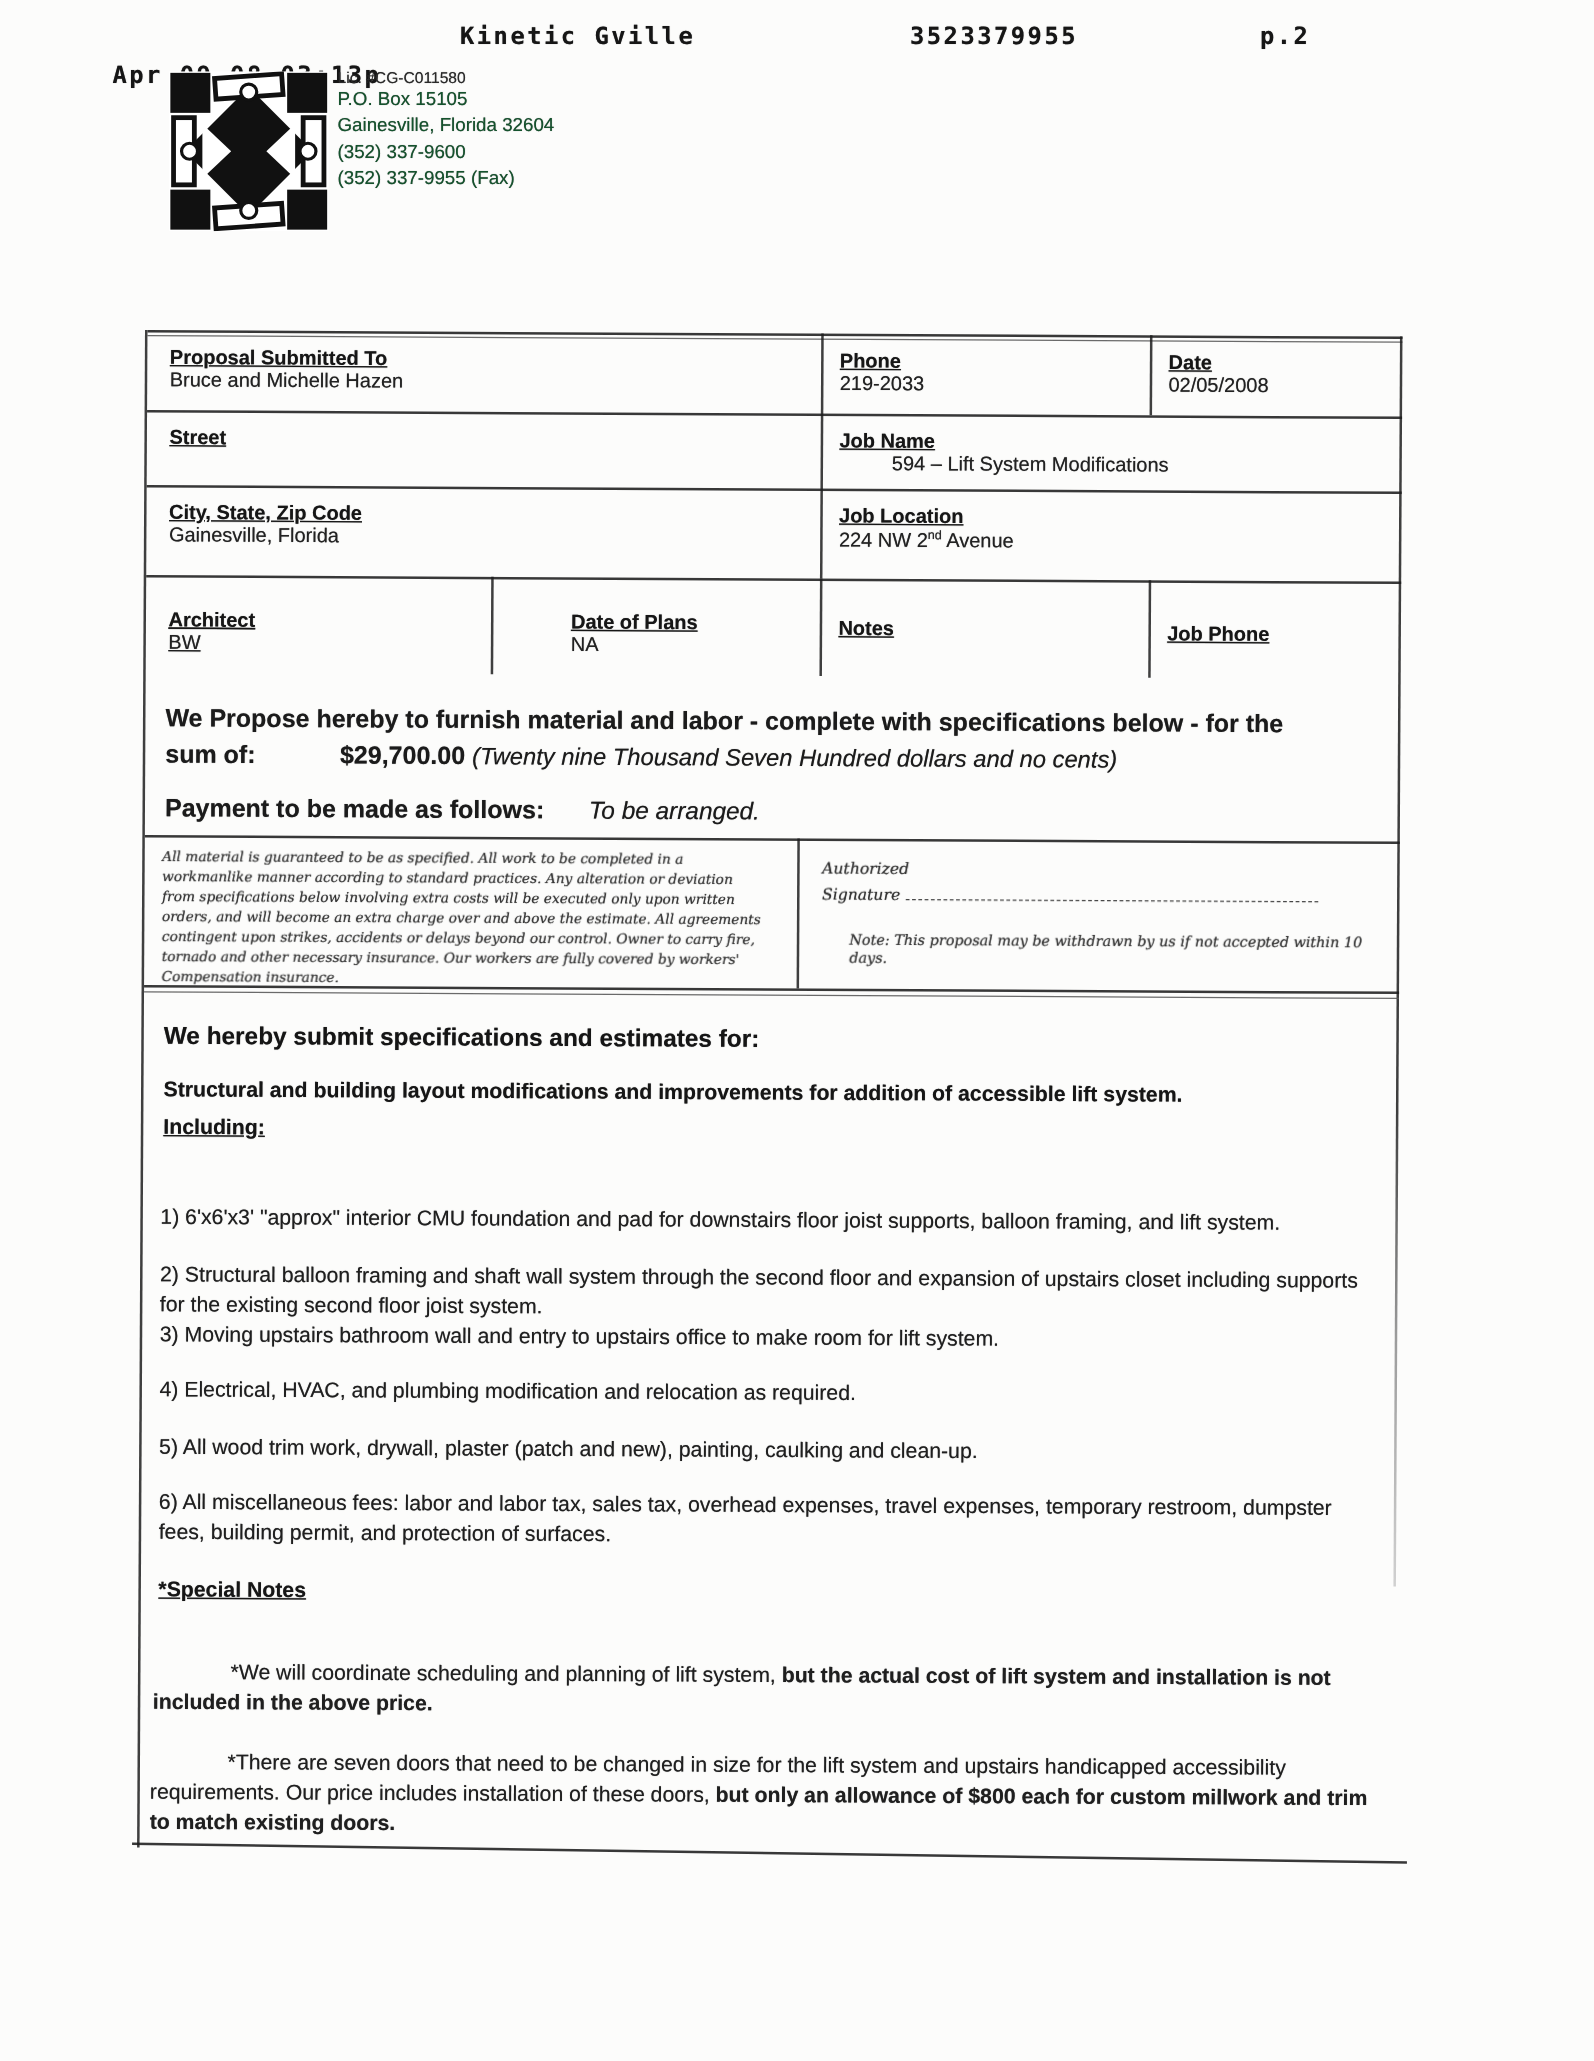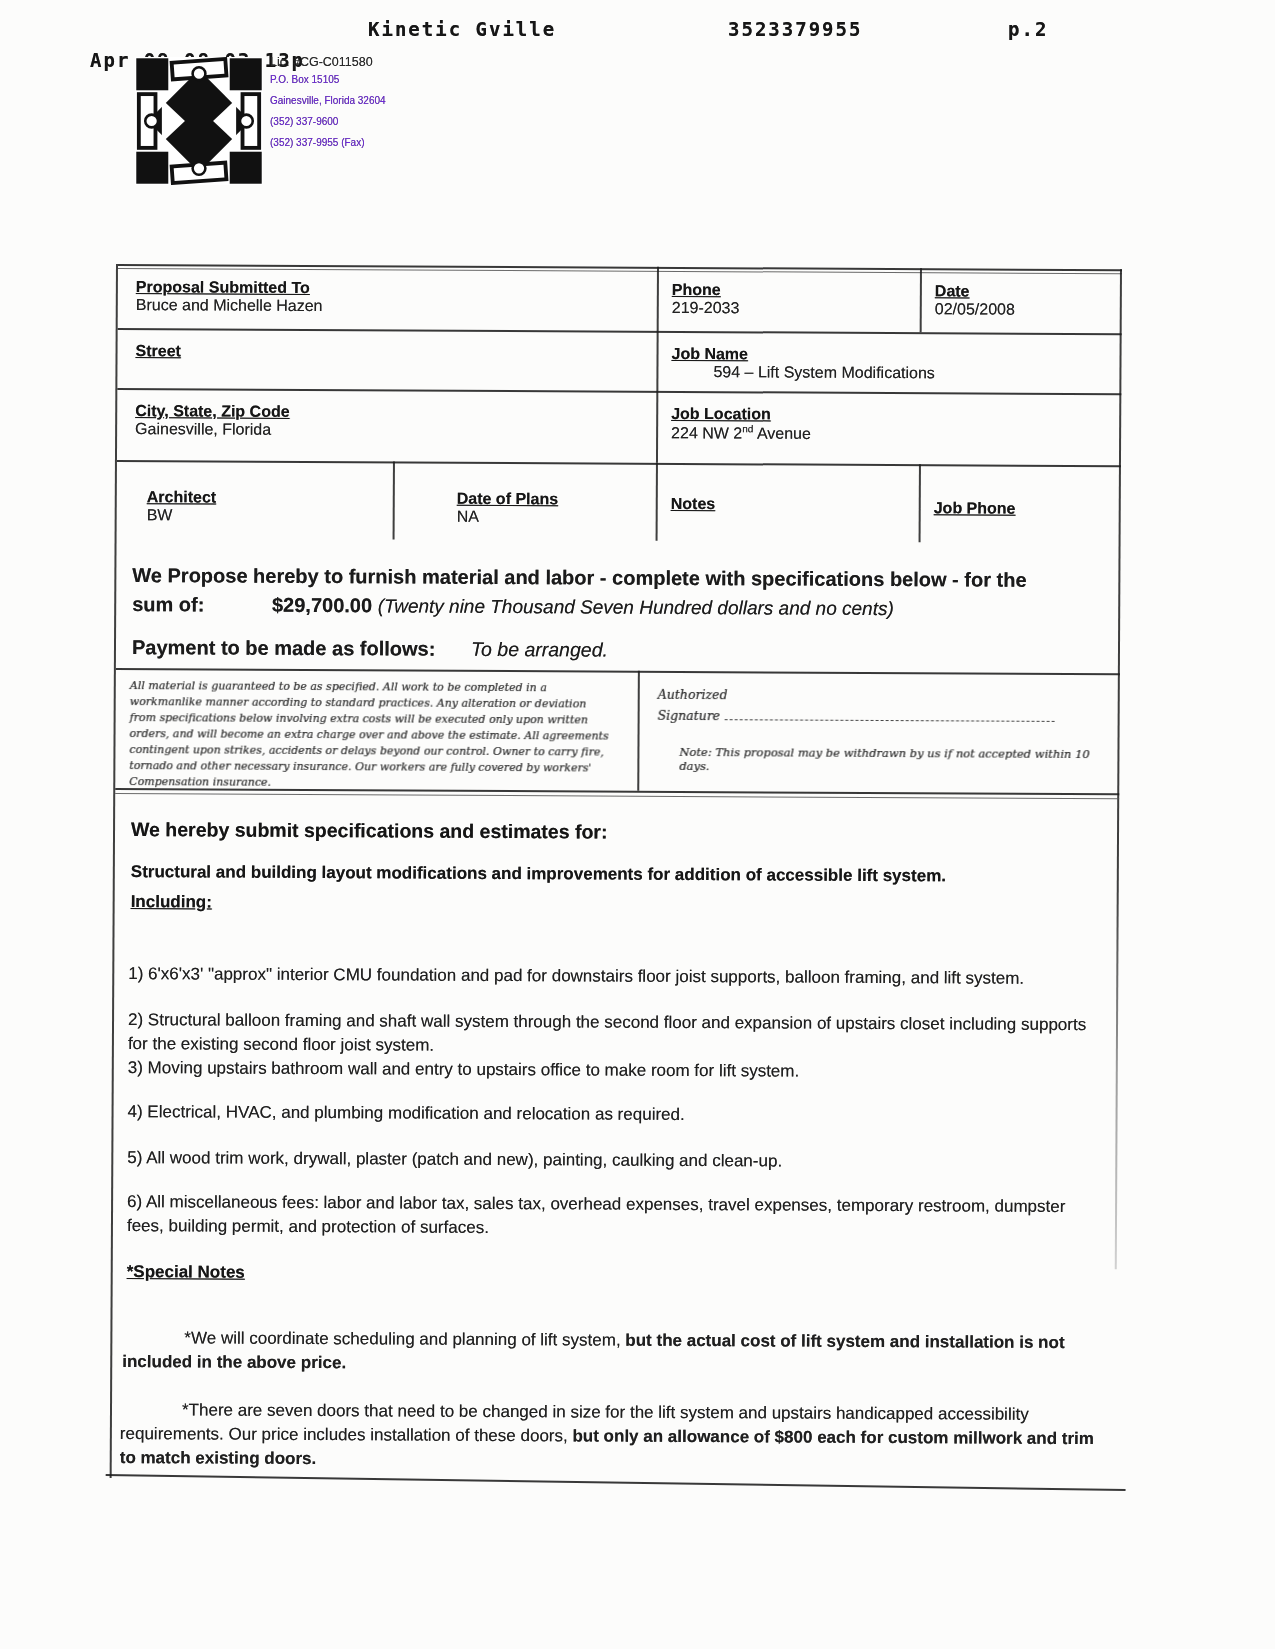--- a/index.html
+++ b/index.html
@@ -11,21 +11,21 @@
   }
   .abs{position:absolute;}
   
   .faxline span{
     font-family:"DejaVu Sans Mono",monospace; font-weight:bold;
     font-size:19px; letter-spacing:2px; color:#161616;
   }
   
   .co-name{font-weight:bold; font-size:29px; letter-spacing:.5px; color:#141414;}
   .co-small{font-size:12.5px; color:#2a2a2a;}
-  .co-line{font-size:10px; color:#6d28d9; line-height:21px;}
+  .co-line{font-size:15px; color:#14532d; line-height:21px;}
   
   .formwrap{position:absolute; left:0; top:0; width:1275px; height:1649px;
     transform:rotate(.3deg); transform-origin:118px 264px;}
   .hline{position:absolute; height:2px; background:#1d1d1d; opacity:.88;}
   .hline.thin{height:1px; background:#555;}
   .vline{position:absolute; width:2px; background:#1d1d1d; opacity:.85;}
   .lbl{font-weight:bold; font-size:16px; text-decoration:underline; color:#161616; white-space:nowrap;}
   .val{font-size:16px; color:#222; white-space:nowrap;}
   sup{font-size:10px;}
   .big{font-size:20px; line-height:27px;}
@@ -129,21 +129,21 @@
 
     <div class="abs" style="left:136px;top:402px;">
       <div class="lbl">City, State, Zip Code</div>
       <div class="val">Gainesville, Florida</div>
     </div>
     <div class="abs" style="left:672px;top:402px;">
       <div class="lbl">Job Location</div>
       <div class="val"><span>224 NW 2</span><sup>nd</sup><span> Avenue</span></div>
     </div>
 
-    <div class="abs" style="left:148px;top:488px;">
+    <div class="abs" style="left:136px;top:488px;text-decoration:underline;">
       <div class="lbl">Architect</div>
       <div class="val">BW</div>
     </div>
     <div class="abs" style="left:410px;top:488px;margin-left:48px;">
       <div class="lbl">Date of Plans</div>
       <div class="val">NA</div>
     </div>
     <div class="abs" style="left:672px;top:492px;">
       <div class="lbl">Notes</div>
       <div class="val"></div>

